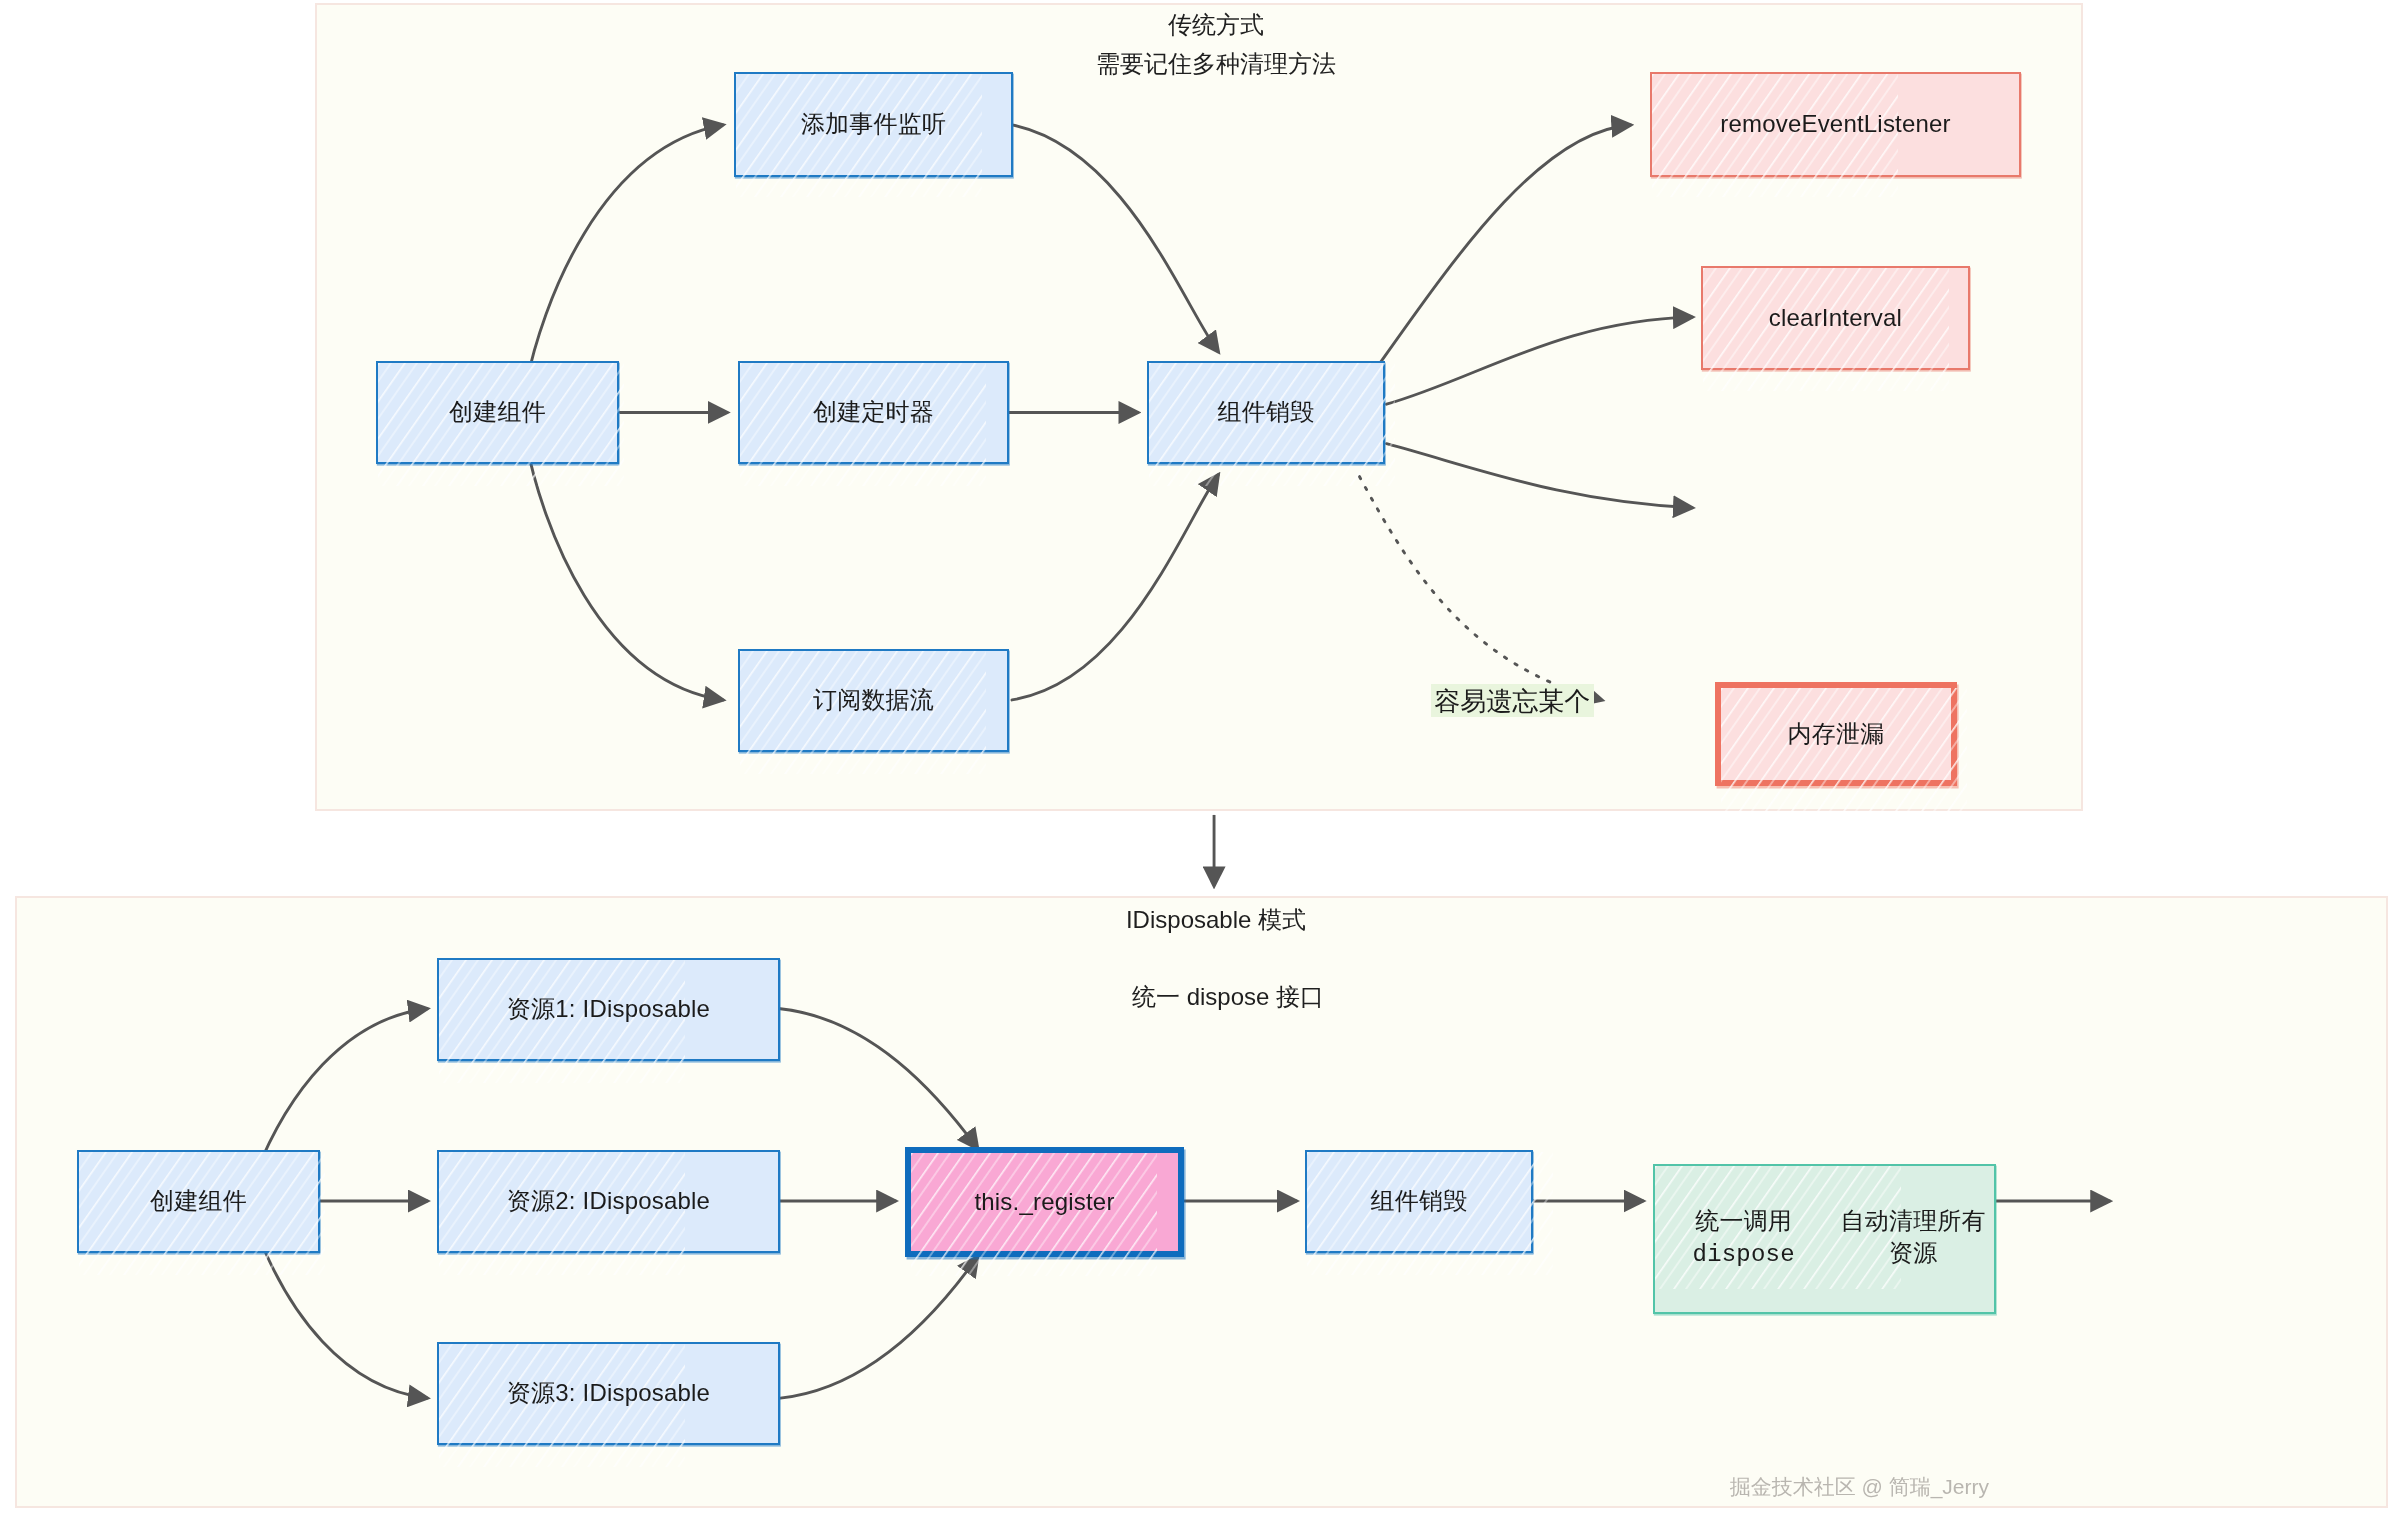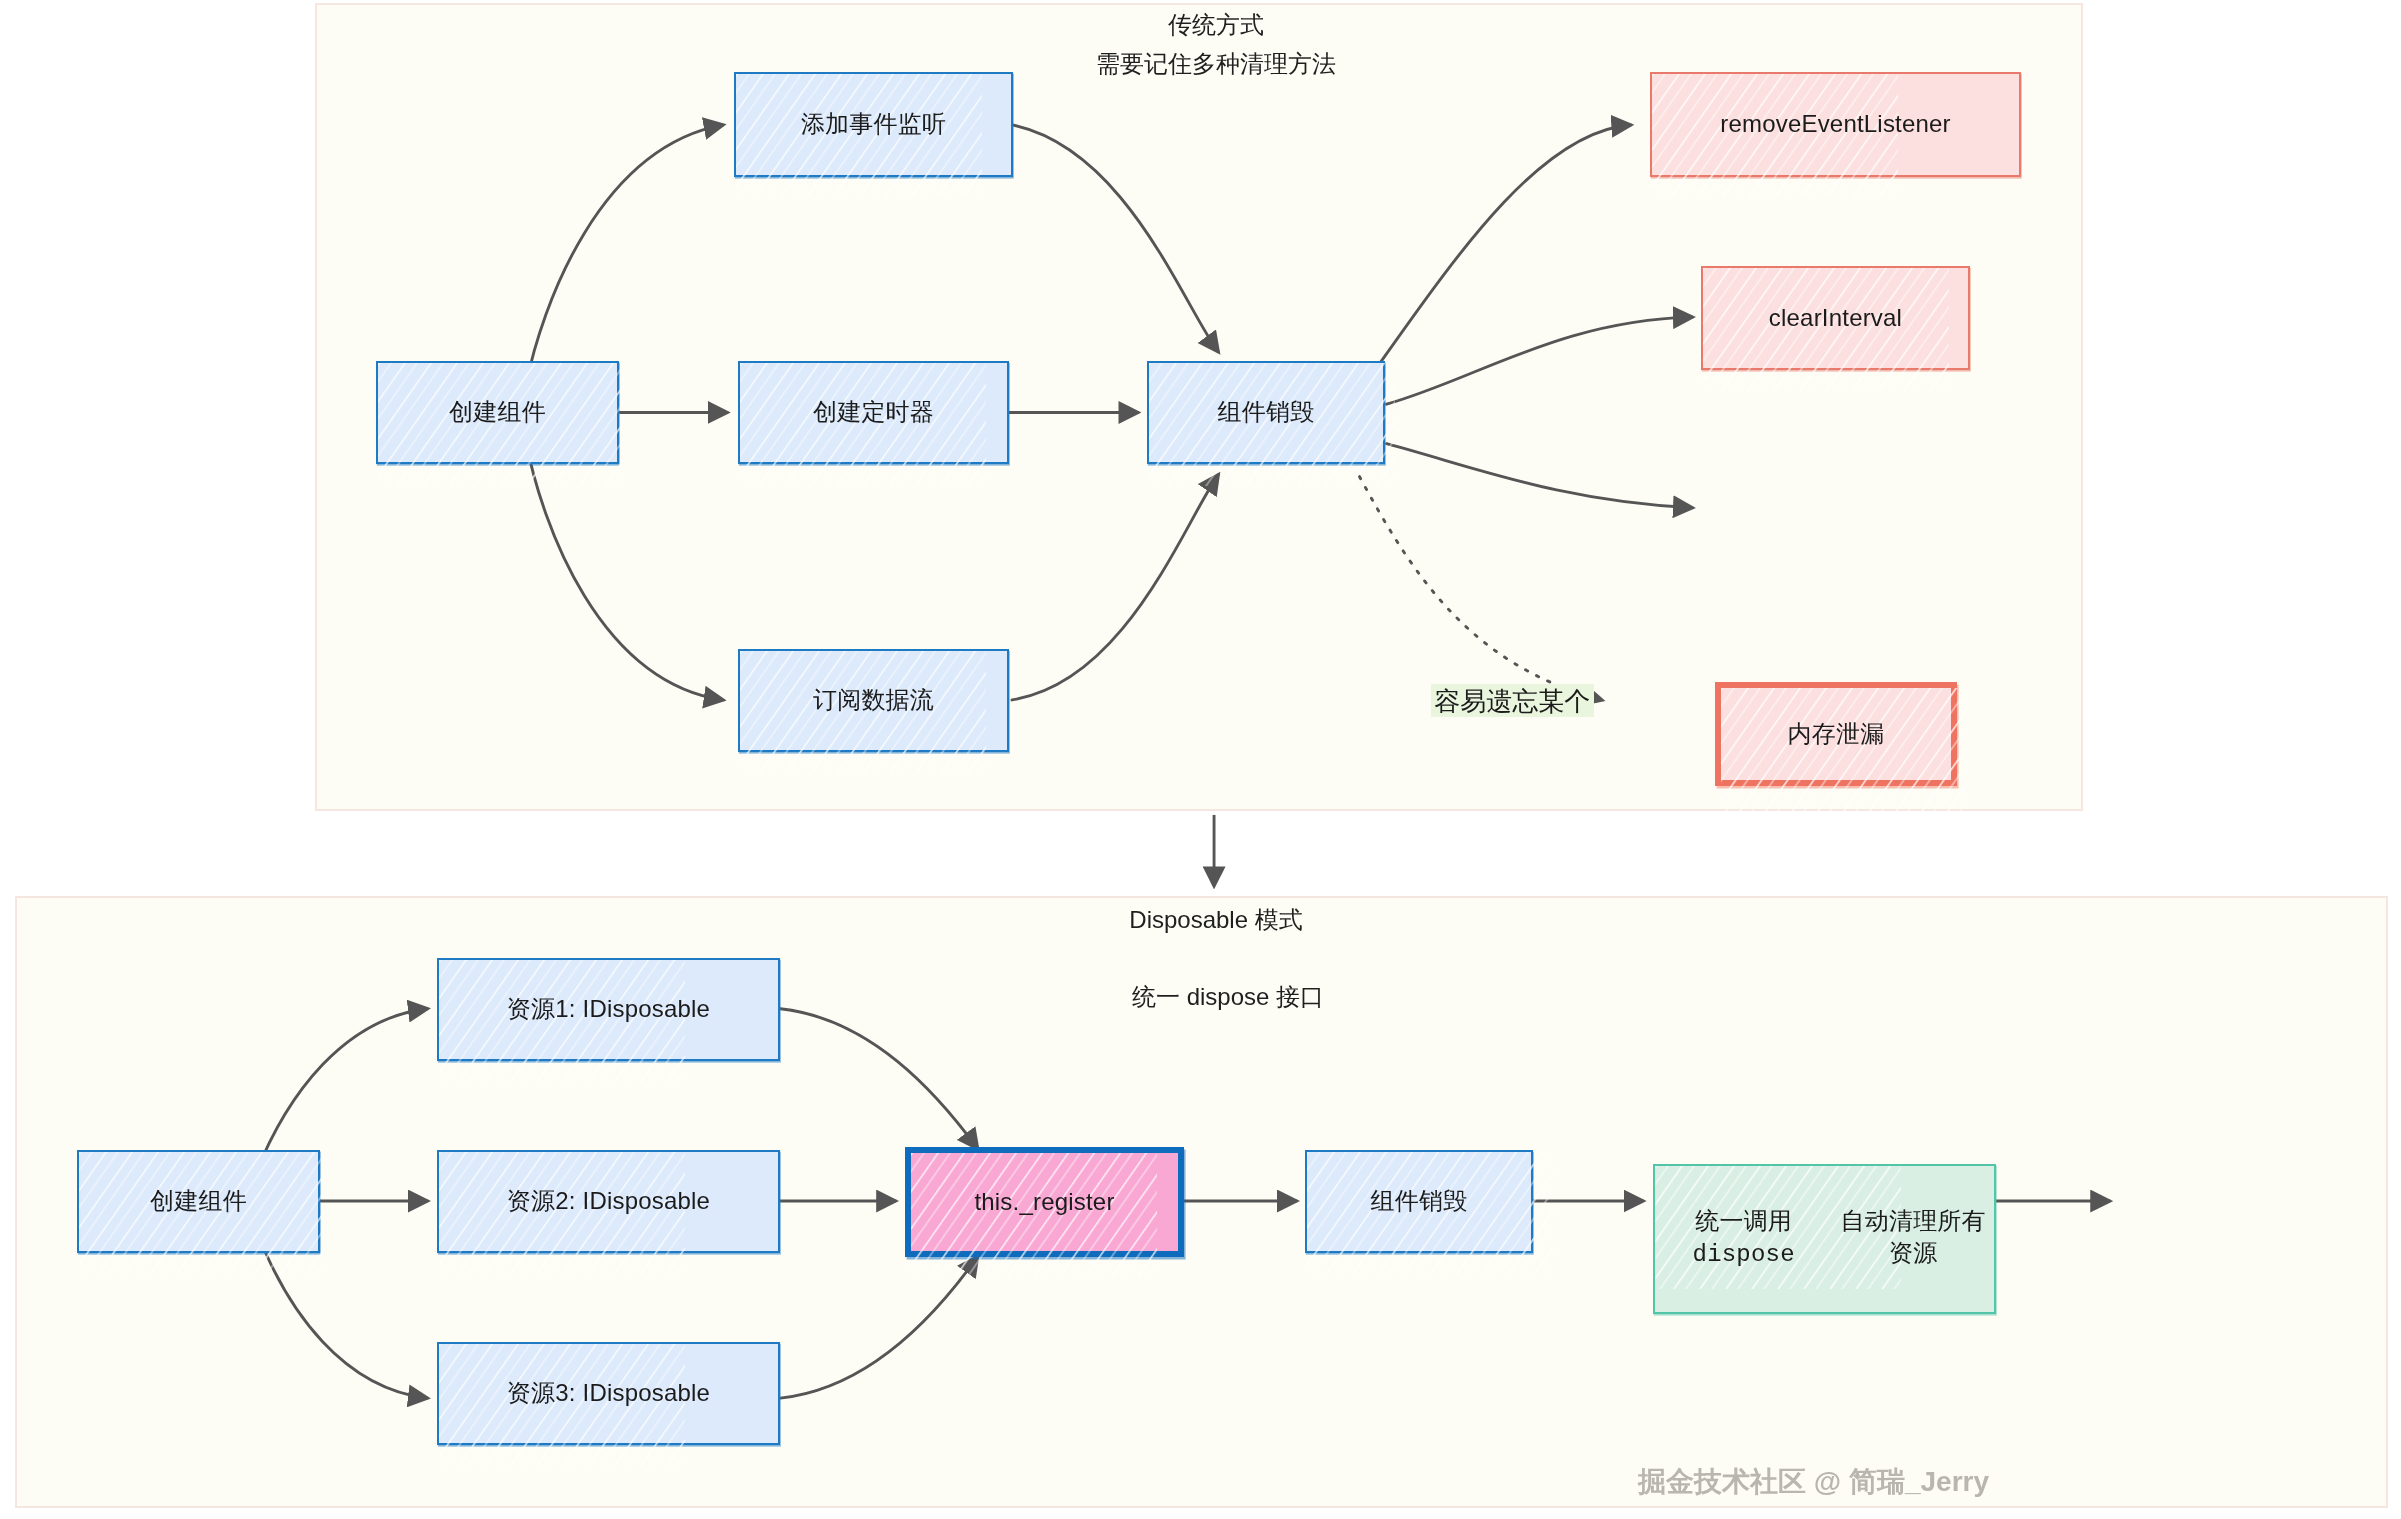--- a/index.html
+++ b/index.html
@@ -108,39 +108,38 @@
     line-height: 30px;
     padding: 1.6px 3.3px;
     white-space: nowrap;
   }
 
   
   #watermark {
     position: absolute;
     right: 36px;
     bottom: 18px;
-    font-size: 28px;
+    font-size: 21px;
     color: #b9b6b0;
     white-space: nowrap;
-    font-weight: bold;
   }
 </style>
 </head>
 <body>
 
 <div id="canvas">
 
   <div class="container-box" id="cluster-traditional"></div>
 
   <div class="cluster-title" style="left:953px; top:6.6px; width:526px;">传统方式</div>
   <div class="cluster-title" style="left:953px; top:46px; width:526px;">需要记住多种清理方法</div>
 
   <div class="container-box" id="cluster-disposable"></div>
 
-  <div class="cluster-title" style="left:953px; top:902px; width:526px;">Disposable 模式</div>
+  <div class="cluster-title" style="left:953px; top:902px; width:526px;">IDisposable 模式</div>
   <div class="cluster-title" style="left:965px; top:942px; width:526px;margin-top:37px;">统一 dispose 接口</div>
 
   <svg class="svg-layer" viewBox="0 0 2923 1849" xmlns="http://www.w3.org/2000/svg">
     <defs>
       <marker id="arrow" viewBox="0 0 12 12" refX="10" refY="6" markerWidth="8" markerHeight="8" orient="auto-start-reverse">
         <path d="M 0 0 L 12 6 L 0 12 z" fill="#555555"></path>
       </marker>
       <marker id="arrow-dot" viewBox="0 0 12 12" refX="10" refY="6" markerWidth="8" markerHeight="8" orient="auto-start-reverse">
         <path d="M 0 0 L 12 6 L 0 12 z" fill="#555555"></path>
       </marker>

